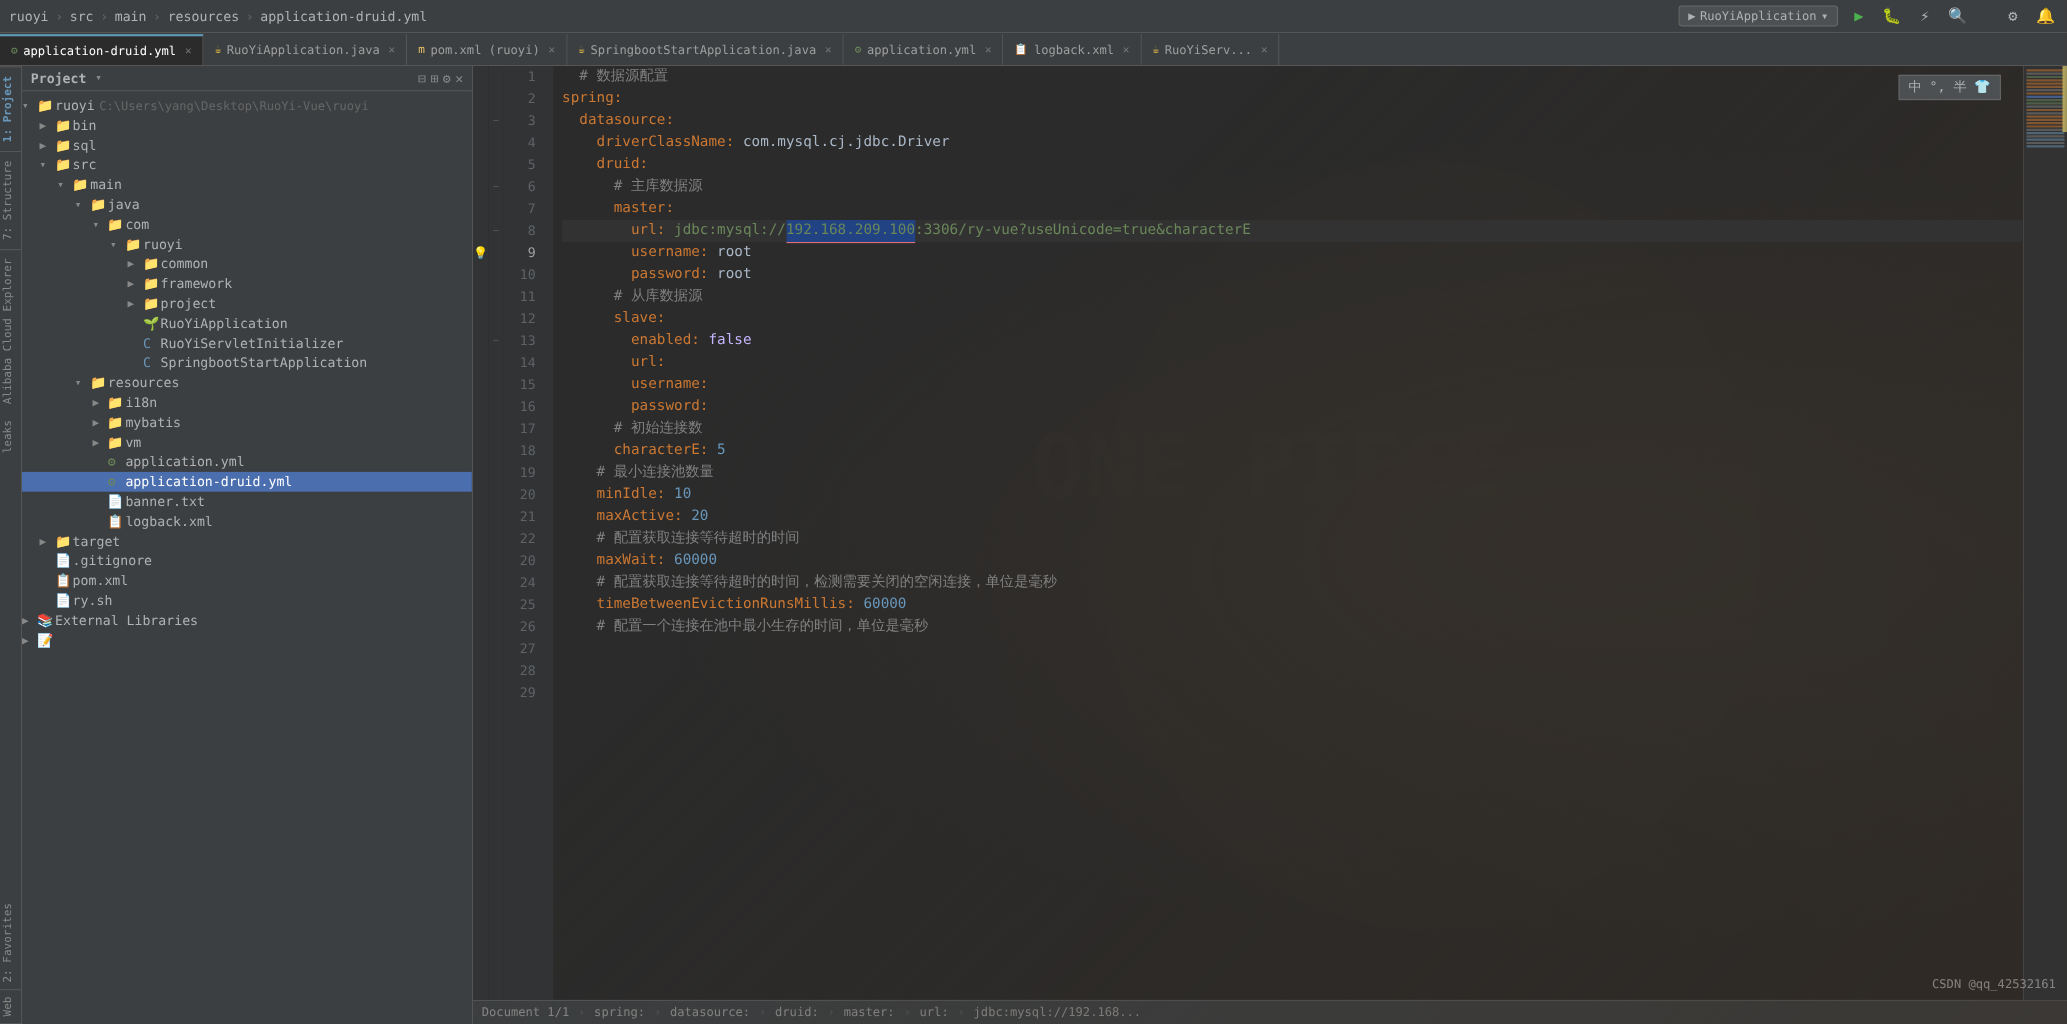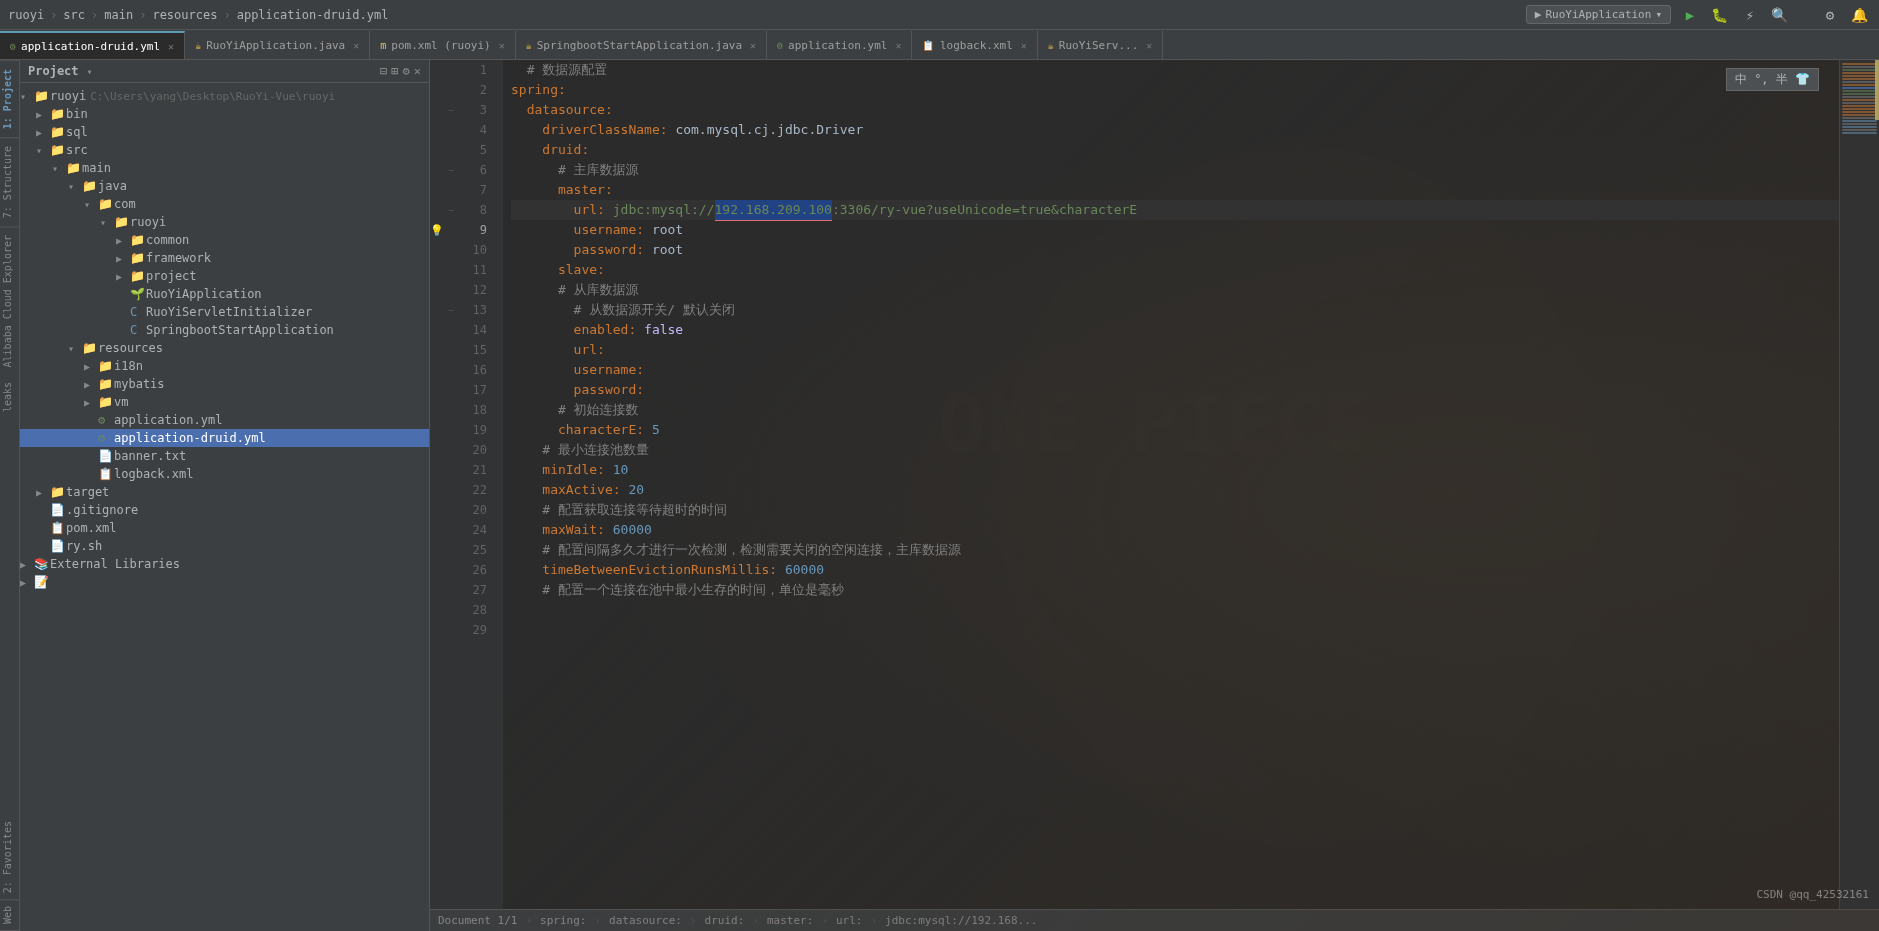--- a/index.html
+++ b/index.html
@@ -710,30 +710,27 @@
 
           <div class="code-line">
             <span class="c-key">        username: </span><span class="c-value">root</span>
           </div>
 
           <div class="code-line">
             <span class="c-key">        password: </span><span class="c-value">root</span>
           </div>
 
           <div class="code-line">
+            <span class="c-comment">      # 从库数据源</span>
+          </div>
+
+          <div class="code-line">
             <span class="c-key">      slave:</span>
           </div>
 
-          <div class="code-line">
-            <span class="c-comment">      # 从库数据源</span>
-          </div>
-
-          <div class="code-line">
-            <span class="c-comment">        # 从数据源开关/ 默认关闭</span>
-          </div>
 
           <div class="code-line">
             <span class="c-key">        enabled: </span><span class="c-bool">false</span>
           </div>
 
           <div class="code-line">
             <span class="c-key">        url:</span>
           </div>
 
           <div class="code-line">
@@ -767,21 +764,21 @@
 
           <div class="code-line">
             <span class="c-comment">    # 配置获取连接等待超时的时间</span>
           </div>
 
           <div class="code-line">
             <span class="c-key">    maxWait: </span><span class="c-number">60000</span>
           </div>
 
           <div class="code-line">
-            <span class="c-comment">    # 配置间隔多久才进行一次检测，检测需要关闭的空闲连接，主库数据源</span>
+            <span class="c-comment">    # 配置获取连接等待超时的时间，检测需要关闭的空闲连接，单位是毫秒</span>
           </div>
 
           <div class="code-line">
             <span class="c-key">    timeBetweenEvictionRunsMillis: </span><span class="c-number">60000</span>
           </div>
 
           <div class="code-line">
             <span class="c-comment">    # 配置一个连接在池中最小生存的时间，单位是毫秒</span>
           </div>
 

